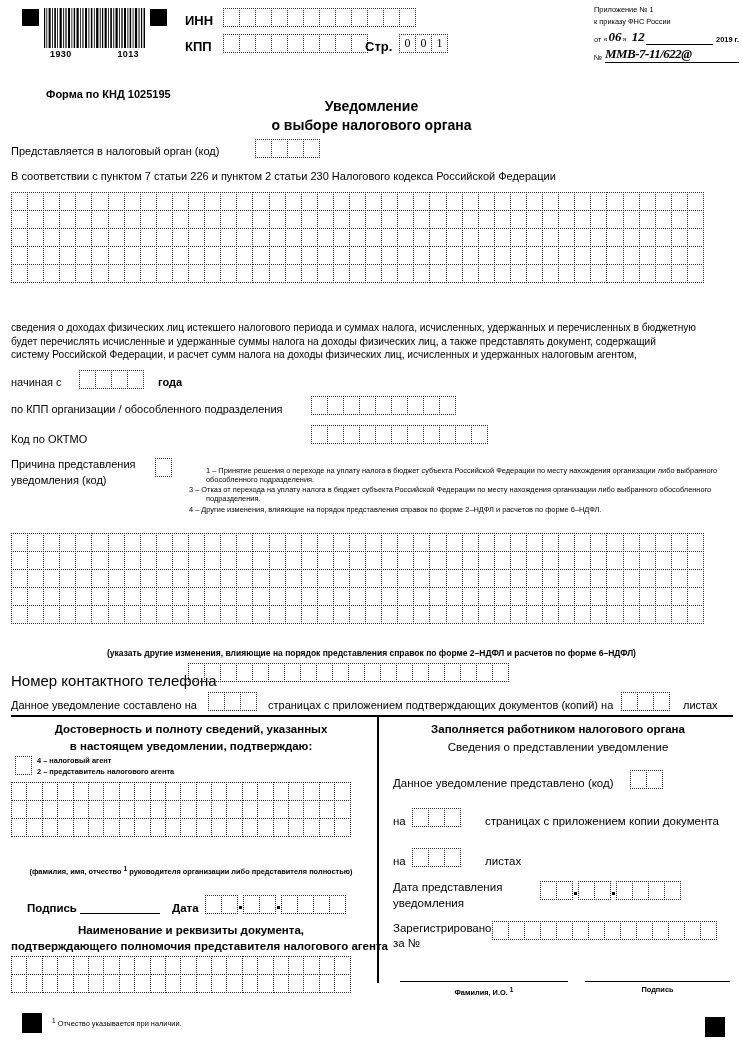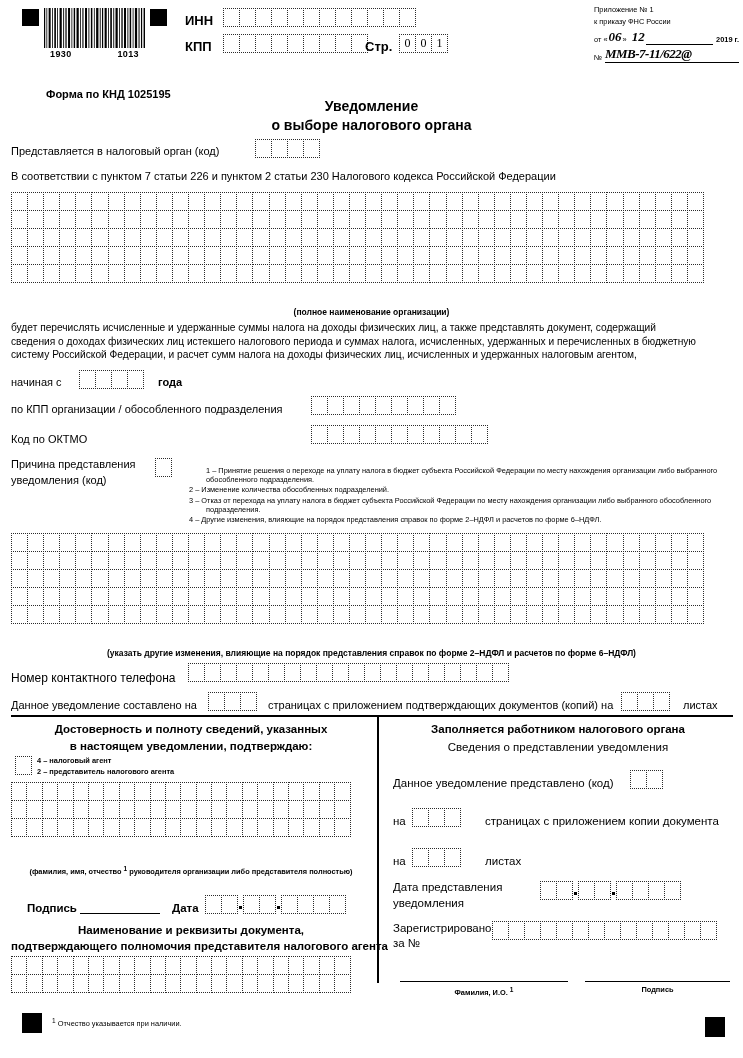--- a/index.html
+++ b/index.html
@@ -440,25 +440,24 @@
         <div class="cell" style="width: 17.1px; height: 19px;"></div>
         <div class="cell" style="width: 17.1px; height: 19px;"></div>
         <div class="cell" style="width: 17.1px; height: 19px;"></div>
         <div class="cell" style="width: 17.1px; height: 19px;"></div>
         <div class="cell" style="width: 17.1px; height: 19px;"></div>
         <div class="cell" style="width: 17.1px; height: 19px;"></div>
         <div class="cell" style="width: 17.1px; height: 19px;"></div>
         <div class="cell" style="width: 17.1px; height: 19px;"></div>
       </div>
     </div>
-  <div class="abs tiny center" style="left:0; top:307px; width:743px; font-size:8.5px; font-weight:bold;">(полное наименование организации)</div>
 
   <div class="abs" style="left:11px; top:322px; width:722px;">
+    <div class="txt" style="font-size:10.2px; margin-bottom:2px; white-space:normal;">сведения о доходах физических лиц истекшего налогового периода и суммах налога, исчисленных, удержанных и перечисленных в бюджетную</div>
     <div class="txt" style="font-size:10.2px; margin-bottom:2px; white-space:normal;">будет перечислять исчисленные и удержанные суммы налога на доходы физических лиц, а также представлять документ, содержащий</div>
-    <div class="txt" style="font-size:10.2px; margin-bottom:2px; white-space:normal;">сведения о доходах физических лиц истекшего налогового периода и суммах налога, исчисленных, удержанных и перечисленных в бюджетную</div>
     <div class="txt" style="font-size:10.2px; white-space:normal;">систему Российской Федерации, и расчет сумм налога на доходы физических лиц, исчисленных и удержанных налоговым агентом,</div>
   </div>
 
   <div class="abs txt" style="left:11px; top:376px; font-size:11px;">начиная с</div>
   <div class="abs cells" id="startyear-cells" style="left:79px; top:370px;">
       <div class="cell"></div>
       <div class="cell"></div>
       <div class="cell"></div>
       <div class="cell"></div>
     </div>
@@ -493,21 +492,20 @@
     </div>
 
   <div class="abs txt" style="left:11px; top:458px; font-size:11px;">Причина представления</div>
   <div class="abs txt" style="left:11px; top:474px; font-size:11px;">уведомления (код)</div>
   <div class="abs cells" id="reason-cells" style="left:155px; top:458px;">
       <div class="cell"></div>
     </div>
 
   <div class="abs" style="left:189px; top:467px; width:544px;">
     <div class="tiny" style="white-space:normal; text-indent:0; padding-left:17px; margin-bottom:1.5px;">1 – Принятие решения о переходе на уплату налога в бюджет субъекта Российской Федерации по месту нахождения организации либо выбранного обособленного подразделения.</div>
-    <div class="tiny" style="white-space:normal; padding-left:17px; text-indent:-17px; margin-bottom:1.5px;">2 – Изменение количества обособленных подразделений.</div>
     <div class="tiny" style="white-space:normal; padding-left:17px; text-indent:-17px; margin-bottom:1.5px;">3 – Отказ от перехода на уплату налога в бюджет субъекта Российской Федерации по месту нахождения организации либо выбранного обособленного подразделения.</div>
     <div class="tiny" style="white-space:normal; padding-left:17px; text-indent:-17px;">4 – Другие изменения, влияющие на порядок представления справок по форме 2–НДФЛ и расчетов по форме 6–НДФЛ.</div>
   </div>
 
   <div class="abs" id="other-grid" style="left:11px; top:533px;">
       <div class="gridrow" style="margin-top: 0px;">
         <div class="cell" style="width: 17.1px; height: 19px;"></div>
         <div class="cell" style="width: 17.1px; height: 19px;"></div>
         <div class="cell" style="width: 17.1px; height: 19px;"></div>
         <div class="cell" style="width: 17.1px; height: 19px;"></div>
@@ -727,21 +725,21 @@
         <div class="cell" style="width: 17.1px; height: 19px;"></div>
         <div class="cell" style="width: 17.1px; height: 19px;"></div>
         <div class="cell" style="width: 17.1px; height: 19px;"></div>
         <div class="cell" style="width: 17.1px; height: 19px;"></div>
         <div class="cell" style="width: 17.1px; height: 19px;"></div>
         <div class="cell" style="width: 17.1px; height: 19px;"></div>
       </div>
     </div>
   <div class="abs tiny center" style="left:0; top:648px; width:743px; font-size:8.5px; font-weight:bold;">(указать другие изменения, влияющие на порядок представления справок по форме 2–НДФЛ и расчетов по форме 6–НДФЛ)</div>
 
-  <div class="abs txt" style="left:11px; top:672px; font-size:12px;">Номер контактного телефона</div>
+  <div class="abs txt" style="left:11px; top:672px; font-size:15px;">Номер контактного телефона</div>
   <div class="abs cells" id="phone-cells" style="left:188px; top:663px;">
       <div class="cell"></div>
       <div class="cell"></div>
       <div class="cell"></div>
       <div class="cell"></div>
       <div class="cell"></div>
       <div class="cell"></div>
       <div class="cell"></div>
       <div class="cell"></div>
       <div class="cell"></div>
@@ -932,21 +930,21 @@
       </div>
     </div>
 
   <div class="blk-square abs" style="left:22px; top:1013px; width:20px; height:20px;"></div>
   <div class="abs tiny" style="left:52px; top:1017px;">
     <sup class="fn">1</sup>
     <span>Отчество указывается при наличии.</span>
   </div>
 
   <div class="abs txt txt-b center" style="left:383px; top:723px; width:350px; font-size:11.5px;">Заполняется работником налогового органа</div>
-  <div class="abs txt center" style="left:383px; top:741px; width:350px; font-size:11.5px;">Сведения о представлении уведомления</div>
+  <div class="abs txt center" style="left:383px; top:741px; width:350px; font-size:11.5px;">Сведения о представлении уведомление</div>
 
   <div class="abs txt" style="left:393px; top:777px; font-size:11.5px;">Данное уведомление представлено (код)</div>
   <div class="abs cells" id="office-code-cells" style="left:630px; top:770px;">
       <div class="cell"></div>
       <div class="cell"></div>
     </div>
 
   <div class="abs txt" style="left:393px; top:815px; font-size:11.5px;">на</div>
   <div class="abs cells" id="office-pages-cells" style="left:412px; top:808px;">
       <div class="cell"></div>

